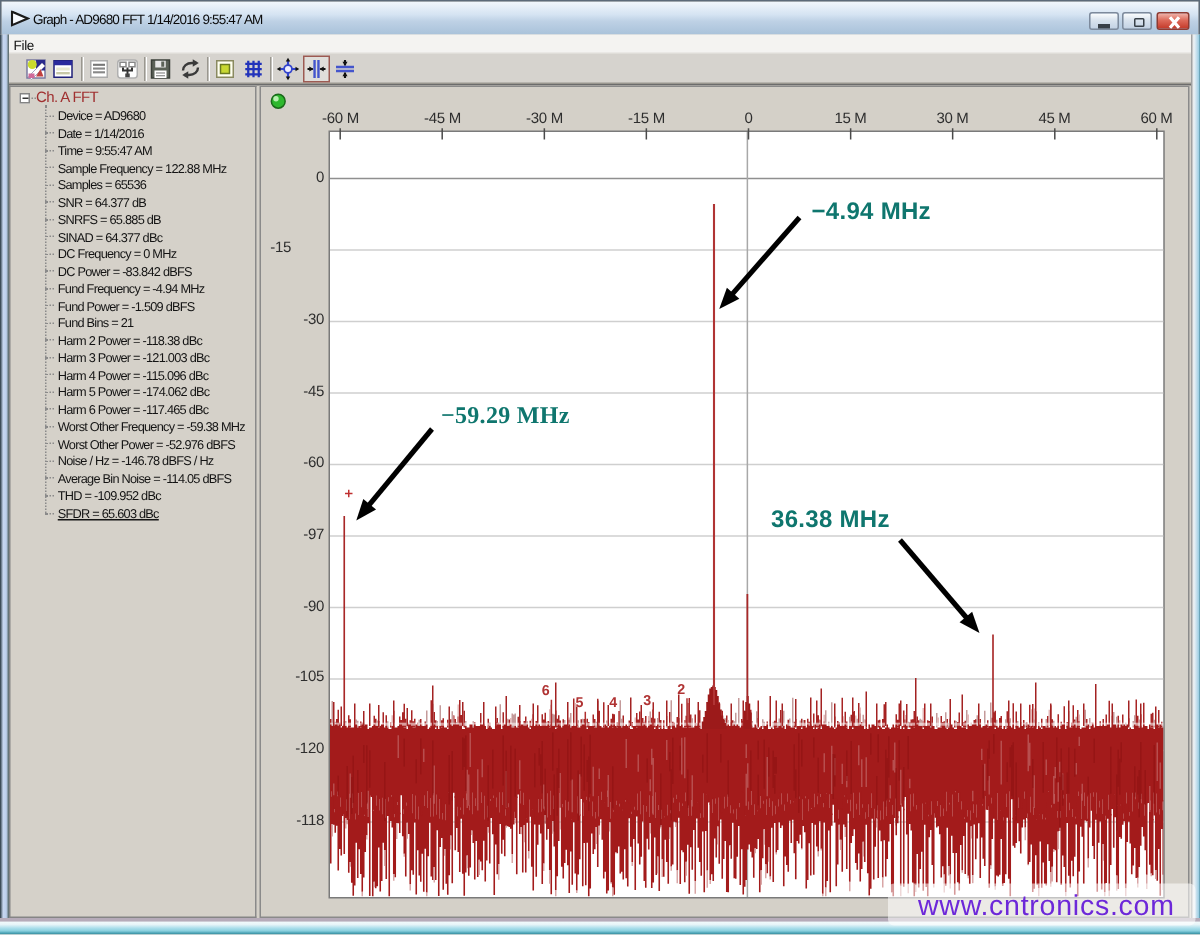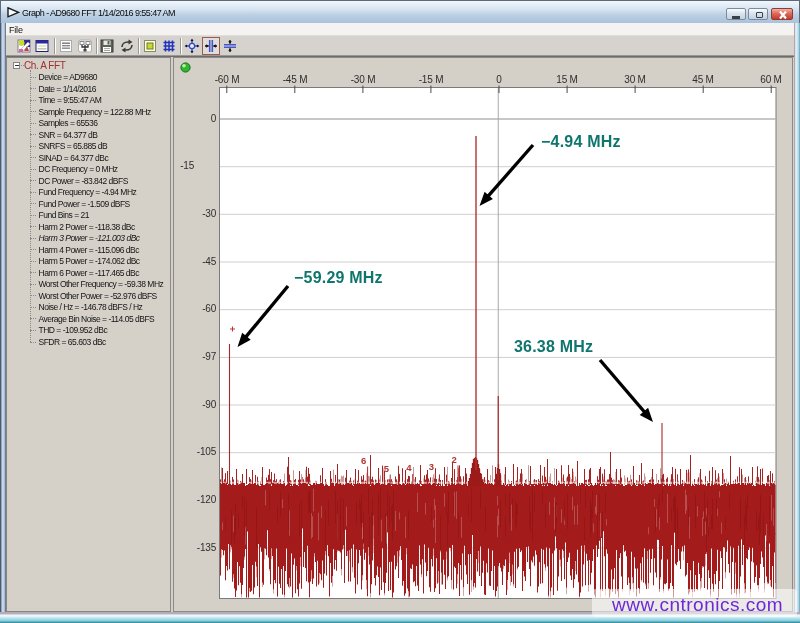--- a/index.html
+++ b/index.html
@@ -151,39 +151,39 @@
     <div class="trow" style="top:117.7px;">DC Power = -83.842 dBFS</div>
     <div class="stub" style="top:133.7px;"></div>
     <div class="trow" style="top:129.2px;">Fund Frequency = -4.94 MHz</div>
     <div class="stub" style="top:145.2px;"></div>
     <div class="trow" style="top:140.7px;">Fund Power = -1.509 dBFS</div>
     <div class="stub" style="top:156.7px;"></div>
     <div class="trow" style="top:152.2px;">Fund Bins = 21</div>
     <div class="stub" style="top:168.3px;"></div>
     <div class="trow" style="top:163.8px;">Harm 2 Power = -118.38 dBc</div>
     <div class="stub" style="top:179.8px;"></div>
-    <div class="trow" style="top:175.3px;font-style:italic;">Harm 3 Power = -121.003 dBc</div>
+    <div class="trow" style="top:175.3px;">Harm 3 Power = -121.003 dBc</div>
     <div class="stub" style="top:191.3px;"></div>
     <div class="trow" style="top:186.8px;">Harm 4 Power = -115.096 dBc</div>
     <div class="stub" style="top:202.8px;"></div>
     <div class="trow" style="top:198.3px;">Harm 5 Power = -174.062 dBc</div>
     <div class="stub" style="top:214.3px;"></div>
     <div class="trow" style="top:209.8px;">Harm 6 Power = -117.465 dBc</div>
     <div class="stub" style="top:225.9px;"></div>
     <div class="trow" style="top:221.4px;">Worst Other Frequency = -59.38 MHz</div>
     <div class="stub" style="top:237.4px;"></div>
     <div class="trow" style="top:232.9px;">Worst Other Power = -52.976 dBFS</div>
     <div class="stub" style="top:248.9px;"></div>
     <div class="trow" style="top:244.4px;">Noise / Hz = -146.78 dBFS / Hz</div>
     <div class="stub" style="top:260.4px;"></div>
     <div class="trow" style="top:255.9px;">Average Bin Noise = -114.05 dBFS</div>
     <div class="stub" style="top:271.9px;"></div>
     <div class="trow" style="top:267.4px;">THD = -109.952 dBc</div>
     <div class="stub" style="top:283.5px;"></div>
-    <div class="trow" style="top:279.0px;">SFDR = 65.603 dBc</div>
+    <div class="trow" style="top:279.0px;text-decoration:underline;">SFDR = 65.603 dBc</div>
 </div>
 
 <div class="abs" style="left:173px;top:57px;width:620px;height:555px;background:#d4d0c8;border:1px solid #8a8a8a;"></div>
 
 <svg class="abs" style="left:180px;top:62px;" width="12" height="12">
 <circle cx="5.5" cy="5.5" r="4.6" fill="#2eb82e"></circle>
 <circle cx="5.5" cy="5.5" r="4.6" fill="none" stroke="#1a6a1a" stroke-width="1"></circle>
 <circle cx="4" cy="3.8" r="1.8" fill="#b8f0b0"></circle>
   </svg>
 
@@ -198,21 +198,21 @@
 <div class="xl" style="left:741px;top:74px;">60 M</div>
 <div class="yl" style="right:584px;top:112.5px;">0</div>
 <div class="yl" style="right:606px;top:160.2px;">-15</div>
 <div class="yl" style="right:584px;top:207.8px;">-30</div>
 <div class="yl" style="right:584px;top:255.5px;">-45</div>
 <div class="yl" style="right:584px;top:303.2px;">-60</div>
 <div class="yl" style="right:584px;top:350.9px;">-97</div>
 <div class="yl" style="right:584px;top:398.5px;">-90</div>
 <div class="yl" style="right:584px;top:446.2px;">-105</div>
 <div class="yl" style="right:584px;top:493.9px;">-120</div>
-<div class="yl" style="right:584px;top:541.5px;">-135</div>
+<div class="yl" style="right:584px;top:541.5px;">-118</div>
 
 <svg class="abs" style="left:0;top:0;" width="800" height="623">
   <defs>
       <clipPath id="pc">
         <rect x="220" y="88" width="555.5" height="510.5"></rect>
       </clipPath>
     </defs>
   <rect x="219.5" y="87.5" width="556.5" height="511" fill="#fff" stroke="#7a7a7a" stroke-width="1"></rect>
   <line x1="220" y1="166.7" x2="775.5" y2="166.7" stroke="#cfcfcf" stroke-width="1"></line>
     <line x1="220" y1="214.3" x2="775.5" y2="214.3" stroke="#cfcfcf" stroke-width="1"></line>
@@ -260,17 +260,17 @@
   </g>
   <line x1="533" y1="145" x2="486.4" y2="198.1" stroke="#000" stroke-width="3.4"></line>
     <polygon points="479.5,206.0 484.6,191.8 492.9,199.1" fill="#000"></polygon>
     <line x1="288" y1="286" x2="244.2" y2="338.9" stroke="#000" stroke-width="3.4"></line>
     <polygon points="237.5,347.0 242.2,332.7 250.7,339.7" fill="#000"></polygon>
     <line x1="600" y1="360" x2="646.2" y2="414.0" stroke="#000" stroke-width="3.4"></line>
     <polygon points="653.0,422.0 639.7,414.9 648.1,407.8" fill="#000"></polygon>
 </svg>
 
 <div class="ann" style="left:541px;top:133px;">−4.94 MHz</div>
-<div class="ann" style="left:294px;top:269px;">−59.29 MHz</div>
+<div class="ann" style="left:294px;top:269px;font-family:Liberation Serif, serif;">−59.29 MHz</div>
 <div class="ann" style="left:514px;top:338px;">36.38 MHz</div>
 
 <div class="abs" style="left:592px;top:589px;width:205px;height:28px;background:rgba(255,255,255,0.55);border-radius:4px;"></div>
 <div class="abs" style="left:612px;top:594px;font-size:19px;color:#6d28d9;letter-spacing:0.5px;">www.cntronics.com</div>
 
 </body></html>

